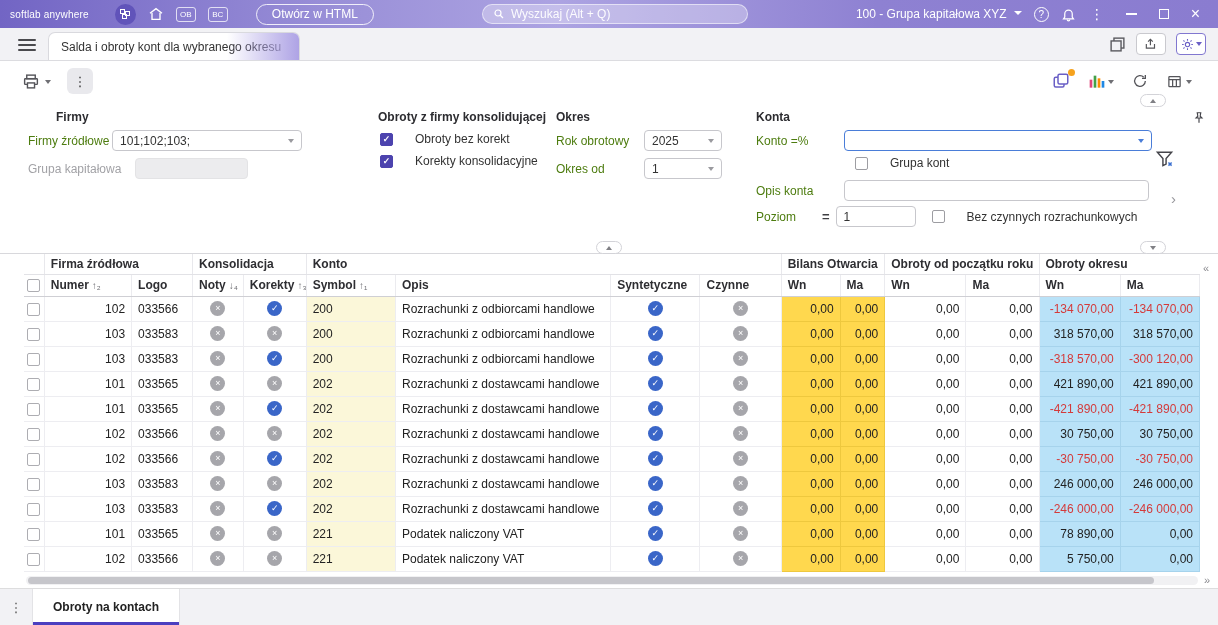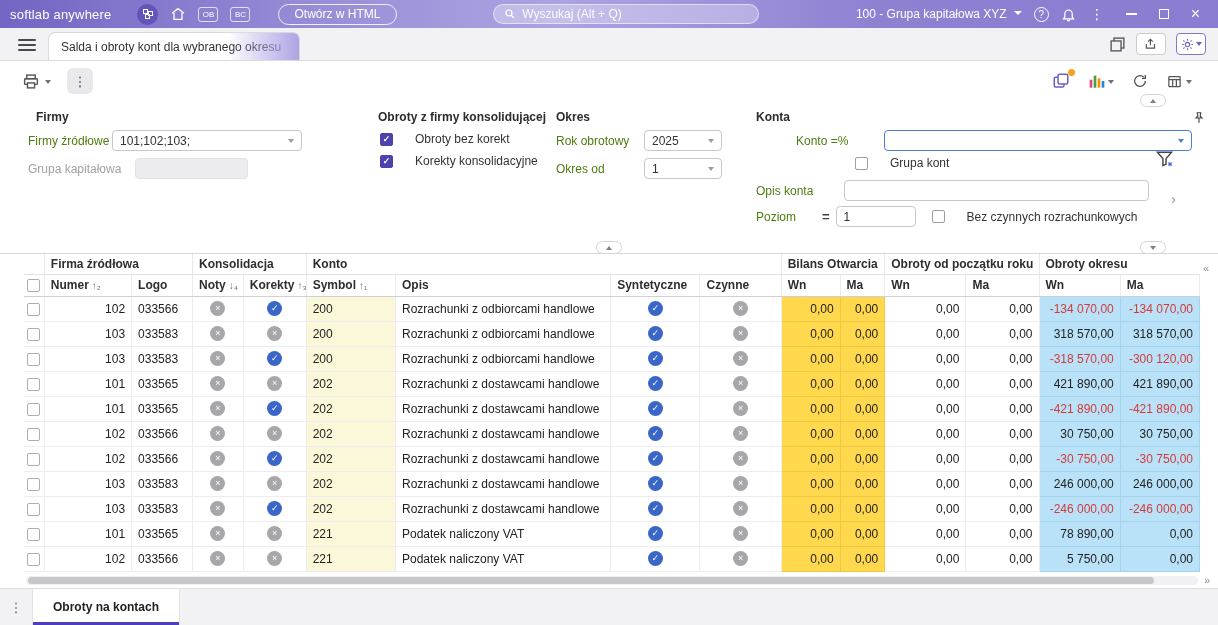--- a/index.html
+++ b/index.html
@@ -2,21 +2,21 @@
 <html><head>
 <meta charset="utf-8">
 <style>
   *{box-sizing:border-box;margin:0;padding:0;}
   body{margin:0;background:#e9e9ec;font-family:"Liberation Sans",sans-serif;}
   .app{width:1218px;height:625px;background:#fff;overflow:hidden;display:flex;flex-direction:column;font-size:12px;color:#333;position:relative;}
 
   
   .topbar{height:28px;flex:0 0 28px;display:flex;align-items:center;gap:12px;padding:0 10px;
     background:linear-gradient(90deg,#7265c4 0%,#9a90d8 28%,#aca3e2 46%,#8e81d2 72%,#8a7cd0 100%);}
-  .logo{color:#fff;font-size:13px;letter-spacing:.2px;}
+  .logo{color:#fff;font-size:10px;letter-spacing:.2px;}
   .logo-circle{width:21px;height:21px;border-radius:50%;background:rgba(80,66,176,.65);display:flex;align-items:center;justify-content:center;margin-left:14px;}
   .tb-ic{display:flex;align-items:center;justify-content:center;}
   .badge{min-width:20px;height:15px;border:1px solid rgba(255,255,255,.75);border-radius:3px;color:#fff;font-size:8px;display:flex;align-items:center;justify-content:center;padding:0 3px;}
   .open-html{height:21px;border:1px solid rgba(255,255,255,.85);background:transparent;border-radius:11px;color:#fff;font-size:12px;padding:0 15px;font-family:inherit;margin-left:16px;cursor:pointer;}
   .spacer{flex:1;}
   .search{width:266px;height:20px;border-radius:10px;background:rgba(255,255,255,.30);border:1px solid rgba(255,255,255,.55);display:flex;align-items:center;gap:6px;padding:0 10px;}
   .search input{flex:1;background:transparent;border:0;outline:0;color:#fff;font:12px "Liberation Sans",sans-serif;}
   .search input::placeholder{color:rgba(255,255,255,.95);}
   .context{display:flex;align-items:flex-start;gap:7px;color:#fff;white-space:nowrap;cursor:pointer;}
   .tri-down{width:0;height:0;border:4px solid transparent;border-top:4px solid #fff;margin-top:4px;}
@@ -241,21 +241,21 @@
     <span class="pill" style="top:-7px;right:52px;">
         <span class="tri-up-s"></span>
       </span>
     <span style="position:absolute;top:10px;right:12px;">
       <svg width="14" height="14" viewBox="0 0 24 24" fill="none" stroke="#44444a" stroke-width="2">
           <path d="M9 3h6l-1 6 3 3H7l3-3z"></path>
           <line x1="12" y1="12" x2="12" y2="20"></line>
         </svg>
     </span>
 
-    <span class="f-title" style="left:24px;top:9px;padding-left:12px;">Firmy</span>
+    <span class="f-title" style="left:44px;top:9px;padding-left:12px;">Firmy</span>
     <div class="f-row" style="left:28px;top:29px;">
       <span class="f-label" style="width:84px;">Firmy źródłowe</span>
       <span class="field" style="width:190px;">
           <span>101;102;103;</span>
           <span class="dd-tri"></span>
         </span>
     </div>
     <div class="f-row" style="left:28px;top:57px;">
       <span class="f-label dis" style="width:107px;">Grupa kapitałowa</span>
       <span class="field dis" style="width:113px;">
@@ -283,21 +283,21 @@
     </div>
     <div class="f-row" style="left:556px;top:57px;">
       <span class="f-label" style="width:88px;">Okres od</span>
       <span class="field" style="width:78px;">
           <span>1</span>
           <span class="dd-tri"></span>
         </span>
     </div>
 
     <span class="f-title" style="left:756px;top:9px;">Konta</span>
-    <div class="f-row" style="left:756px;top:29px;margin-left:40px;">
+    <div class="f-row" style="left:756px;top:29px;">
       <span class="f-label" style="width:88px;">Konto =%</span>
       <span class="field konto-field" style="width:308px;">
           <span></span>
           <span class="dd-tri"></span>
         </span>
     </div>
     <div class="f-row" style="left:855px;top:55px;">
       <span class="cbx"></span>
       <span class="cb-label">Grupa kont</span>
     </div>

